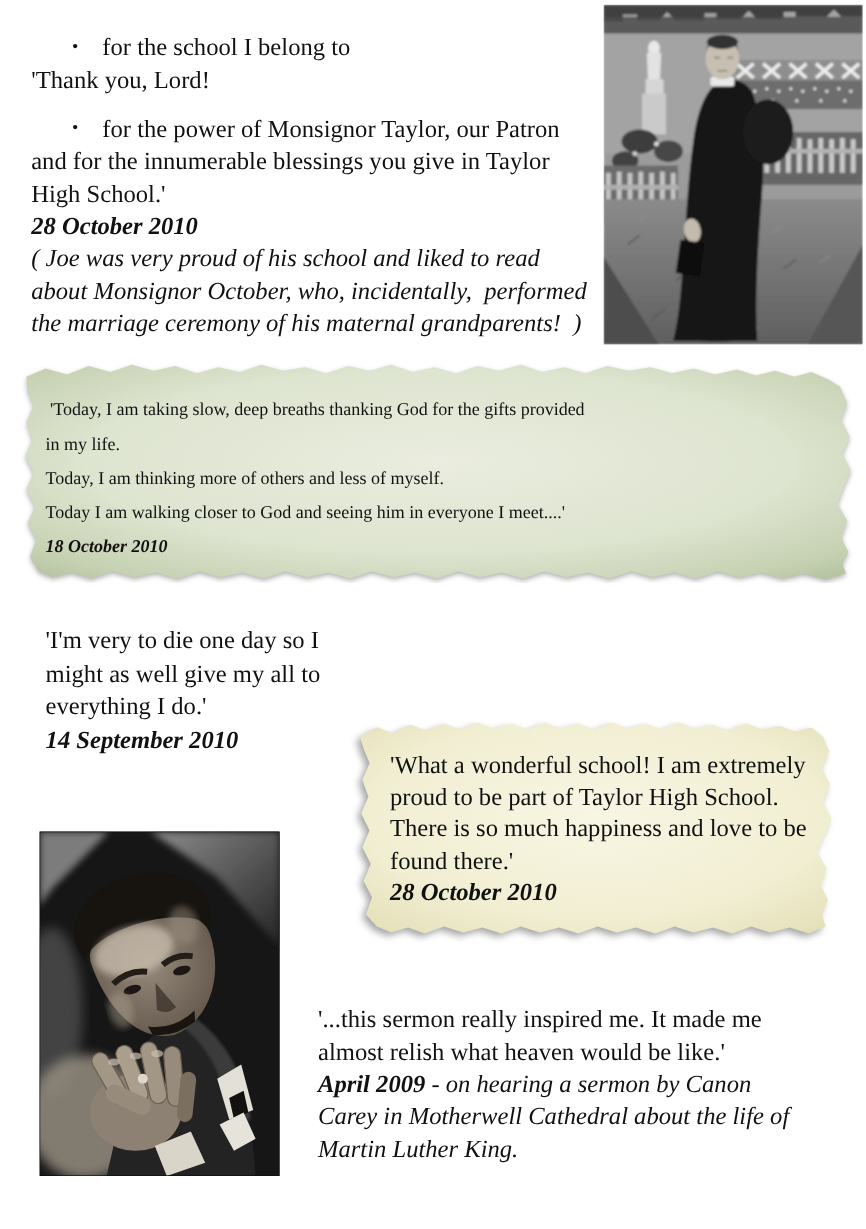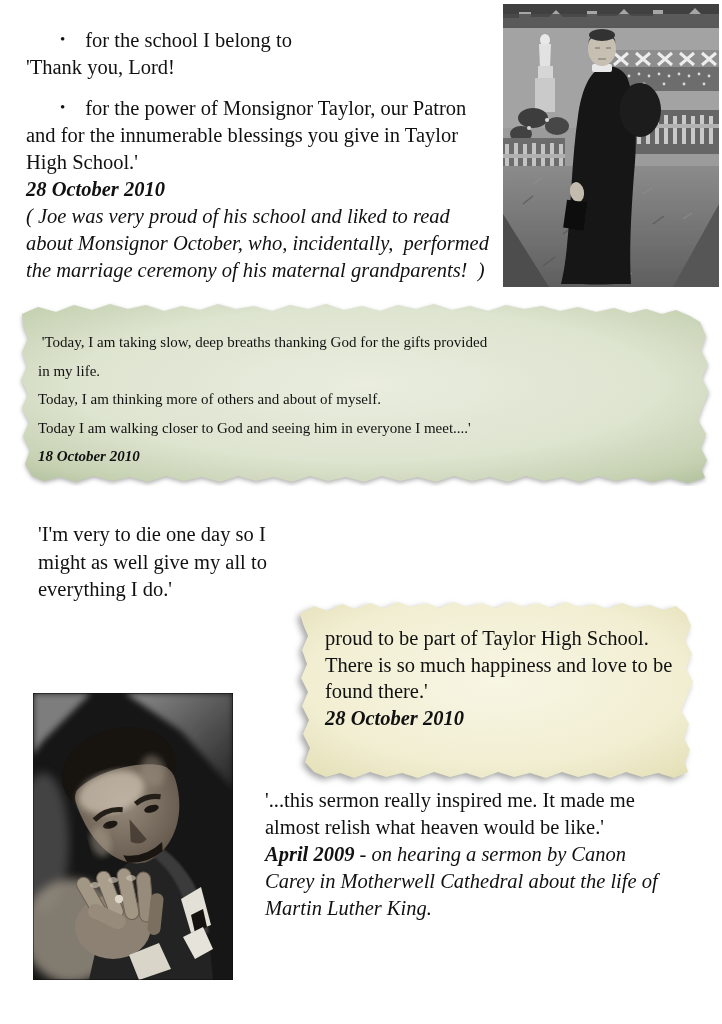--- a/index.html
+++ b/index.html
@@ -17,21 +17,21 @@
   
   .paperbox{overflow:visible;}
   .paperbox svg{position:absolute;left:0;top:0;}
   .green-box{left:14px;top:298px;width:698px;height:188px;}
   .green-box .content{position:absolute;left:24px;top:30px;font-size:15px;line-height:28.5px;}
   .cream-box{left:288px;top:594px;width:412px;height:197px;}
   .cream-box .content{position:absolute;left:37px;top:31px;font-size:20.5px;line-height:26.5px;}
   
   .b2{left:38px;top:521px;font-size:20.5px;line-height:27.5px;}
   
-  .b3{left:265px;top:787px;font-size:20.5px;line-height:27px;}
+  .b3{left:265px;top:837px;font-size:20.5px;line-height:27px;}
   .photo{display:block;}
   .priest{left:503px;top:4px;width:216px;height:283px;}
   .mlk{left:33px;top:693px;width:200px;height:287px;}
 </style>
 </head>
 <body>
 
 <div class="page">
 
   <section class="abs b1">
@@ -175,30 +175,31 @@
         492,7 510,11 528,8 546,13 564,9 582,14 600,10 616,15 632,11 648,16 662,12 676,18 686,24
         692,38 687,52 694,66 688,80 695,94 689,108 684,122 692,136 687,150 693,162 688,172 691,180
         674,185 656,180 638,184 620,179 602,183 584,178 566,184 548,179 530,183 512,178 494,184
         476,179 458,183 440,178 422,184 404,179 386,183 368,178 350,184 332,179 314,183 296,178
         278,184 260,179 242,183 224,178 206,184 188,179 170,183 152,178 134,184 116,179 98,183
         80,178 62,184 46,179 30,183 18,178 11,166 16,152 9,138 15,124 8,110 14,96 7,82 13,68 8,54 14,40 9,28"></polygon>
     </svg>
     <div class="content">
       <div class="ln"> 'Today, I am taking slow, deep breaths thanking God for the gifts provided</div>
       <div class="ln">in my life.</div>
-      <div class="ln">Today, I am thinking more of others and about of myself.</div>
+      <div class="ln">Today, I am thinking more of others and less of myself.</div>
       <div class="ln">Today I am walking closer to God and seeing him in everyone I meet....'</div>
       <div class="ln date">18 October 2010</div>
     </div>
   </div>
 
   <section class="abs b2">
     <div class="ln">'I'm very to die one day so I</div>
     <div class="ln">might as well give my all to</div>
     <div class="ln">everything I do.'</div>
+    <div class="ln date">14 September 2010</div>
   </section>
 
   <div class="abs paperbox cream-box">
     <svg width="412" height="197" viewBox="0 0 412 197">
       <defs>
         <radialGradient id="cpaper" cx="50%" cy="45%" r="80%">
           <stop offset="0" stop-color="#f8f6e4"></stop>
           <stop offset="0.6" stop-color="#f1eed2"></stop>
           <stop offset="0.85" stop-color="#e6e2bc"></stop>
           <stop offset="1" stop-color="#d8d4a2"></stop>
@@ -206,20 +207,21 @@
       </defs>
       <polygon style="filter:drop-shadow(-3px 3px 3px rgba(0,0,0,0.35));" fill="url(#cpaper)" points="
         12,20 26,12 40,17 54,10 68,15 82,9 96,14 110,8 124,13 138,9 152,14 166,8 180,13 194,9
         208,14 222,8 236,13 250,9 264,14 278,8 292,13 306,10 320,15 334,9 348,14 362,11 376,16
         388,12 398,20 403,32 397,46 404,60 398,74 405,88 399,102 393,116 401,130 396,144 402,156
         397,168 400,178 386,184 370,179 354,183 338,178 322,184 306,179 290,183 274,178 258,184
         242,179 226,183 210,178 194,184 178,179 162,183 146,178 130,184 114,179 98,183 82,178
         66,184 52,179 38,183 26,178 17,168 22,154 15,140 21,126 14,112 20,98 13,84 19,70 14,56 20,42 15,30"></polygon>
     </svg>
     <div class="content">
+      <div class="ln">'What a wonderful school! I am extremely</div>
       <div class="ln">proud to be part of Taylor High School.</div>
       <div class="ln">There is so much happiness and love to be</div>
       <div class="ln">found there.'</div>
       <div class="ln date">28 October 2010</div>
     </div>
   </div>
 
   <figure class="abs photo mlk" style="margin:0;">
     <svg width="200" height="287" viewBox="0 0 200 287">
       <defs>

